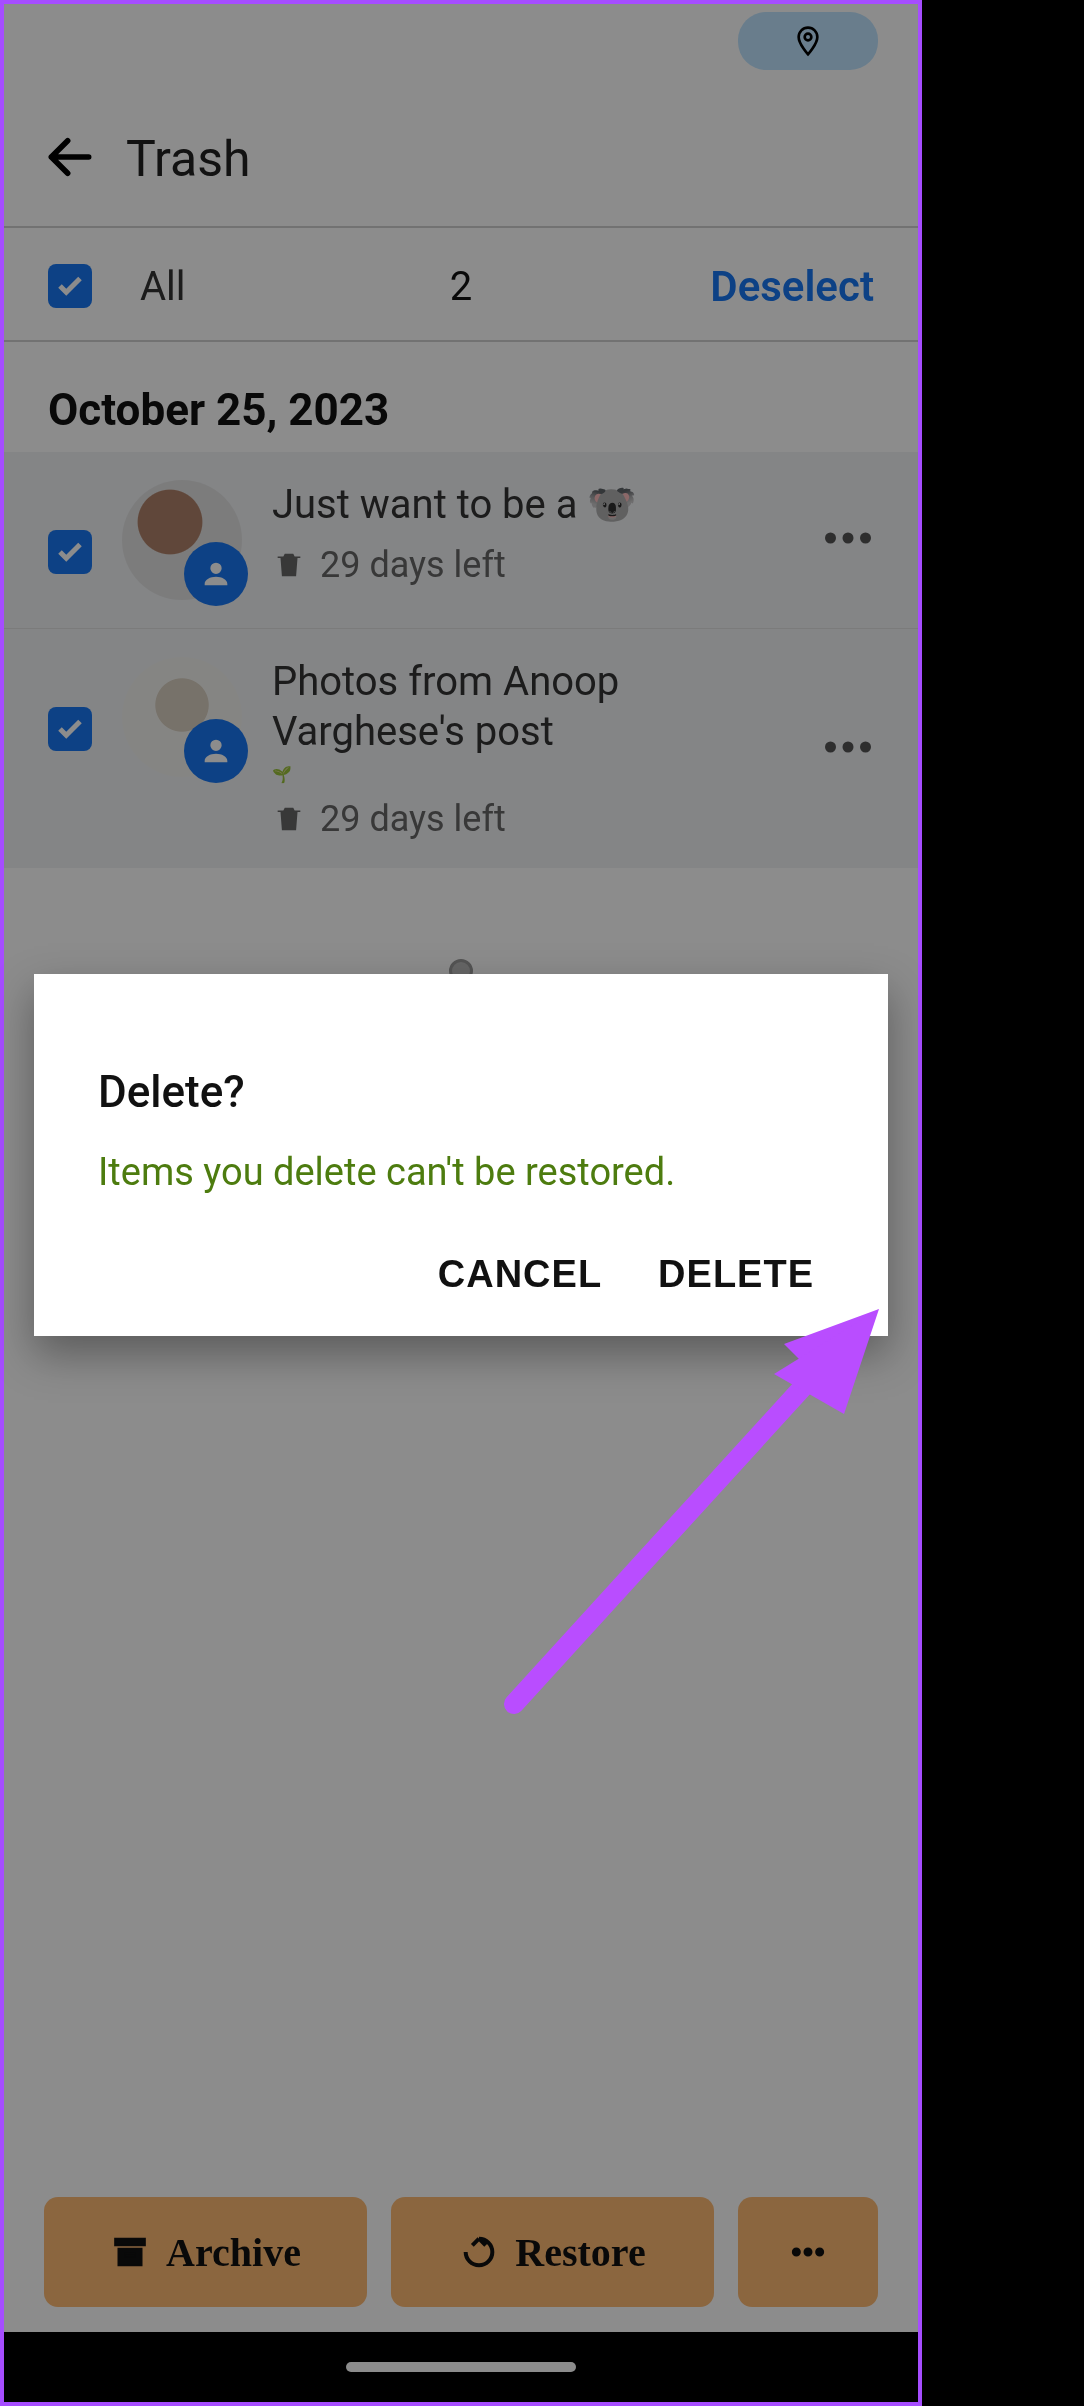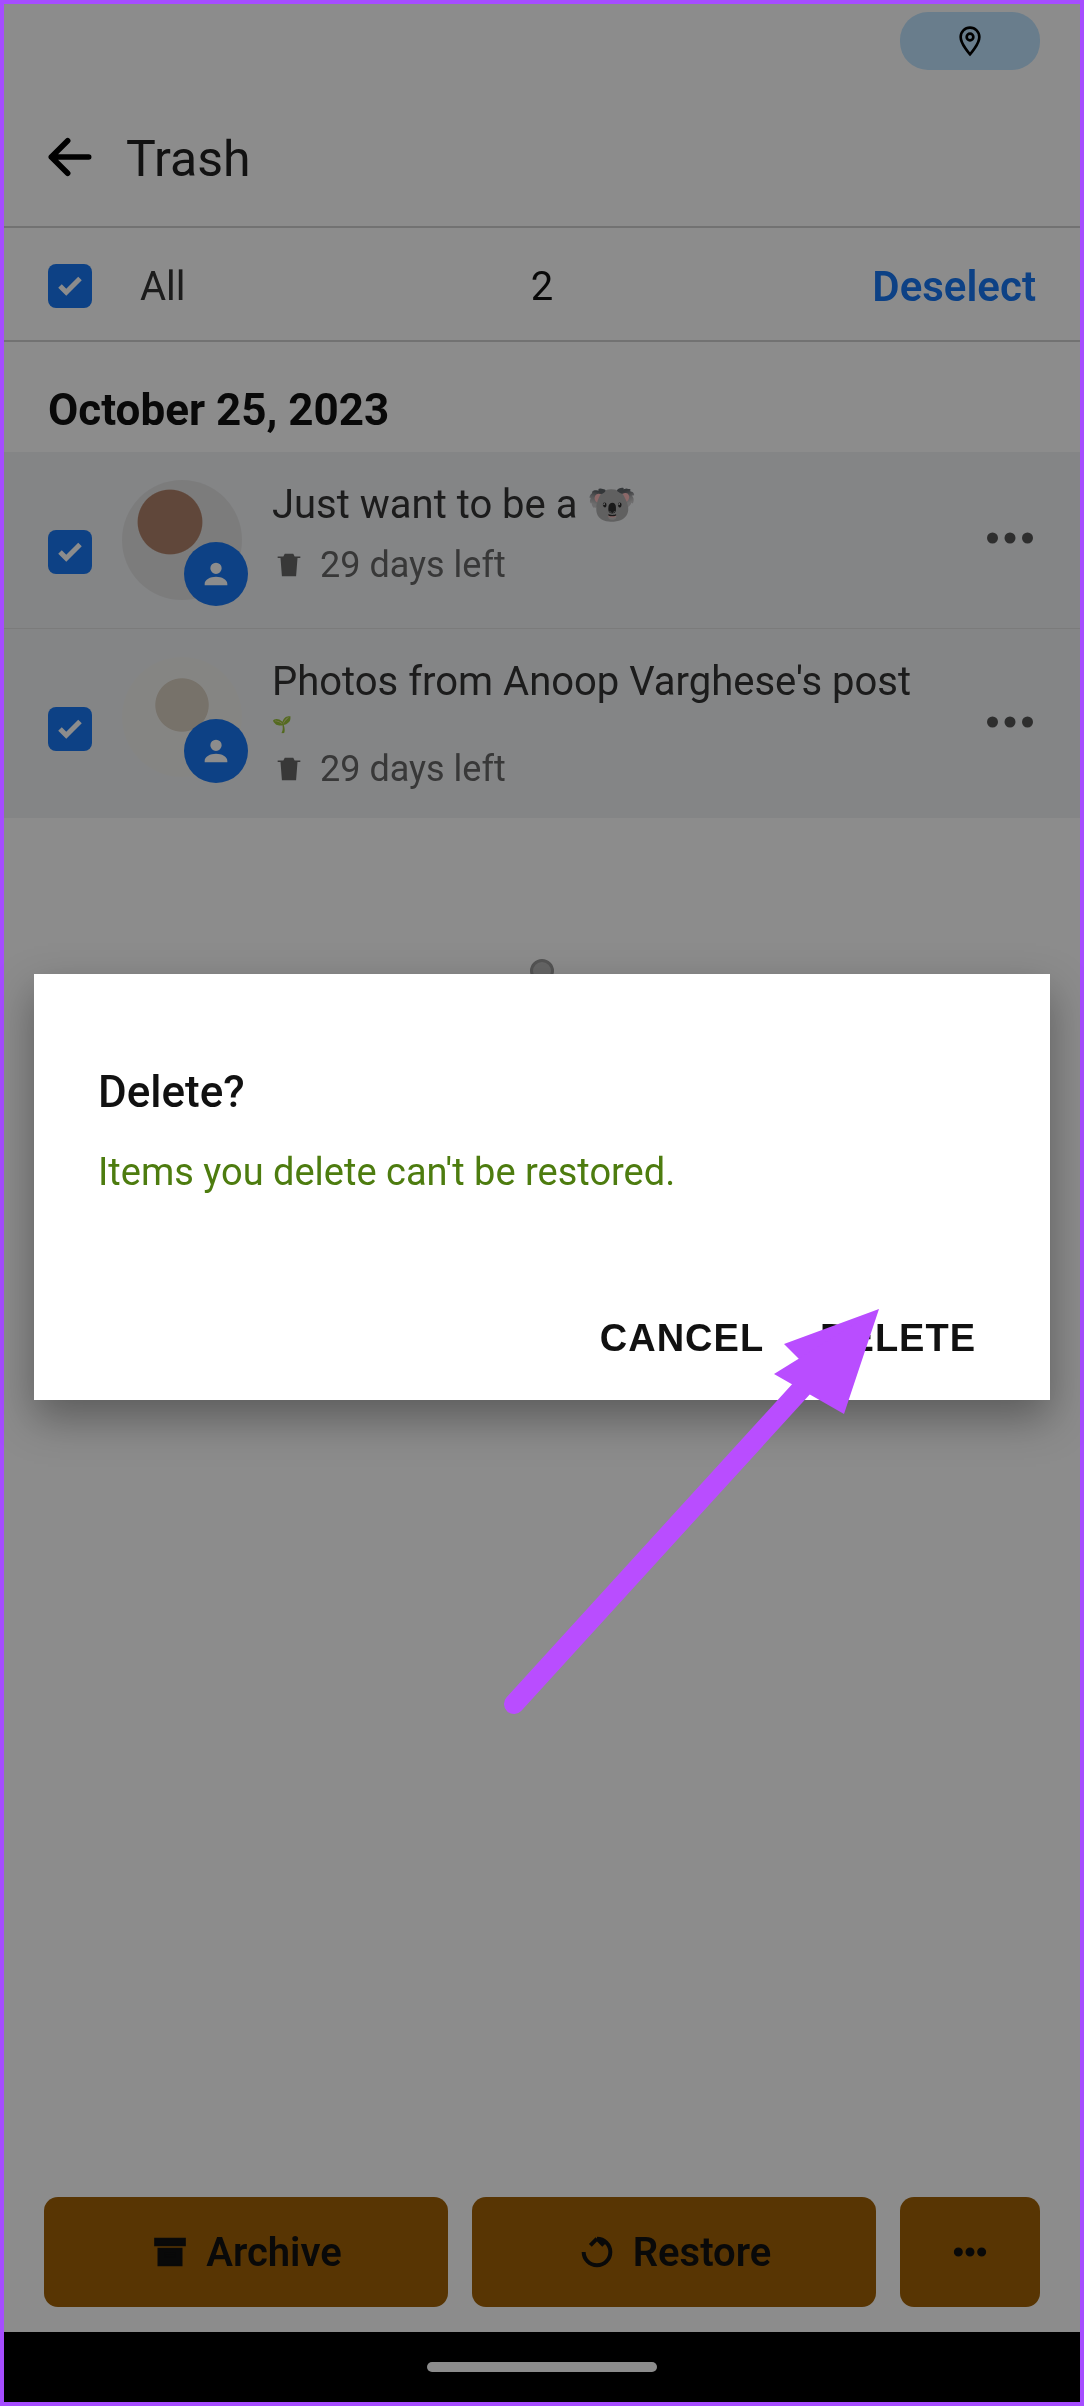--- a/index.html
+++ b/index.html
@@ -1,17 +1,17 @@
 <!DOCTYPE html>
 <html><head>
 <meta charset="utf-8">
 <style>
   * { box-sizing: border-box; margin: 0; padding: 0; }
   html, body { width: 1084px; height: 2406px; font-family: -apple-system, Roboto, "Helvetica Neue", Arial, sans-serif; background: #000; overflow: hidden; }
-  .frame { position: relative; width: 1084px; height: 2406px; border: 4px solid #a64dff; background: #fff; }
+  .frame { position: relative; width: 922px; height: 2406px; border: 4px solid #a64dff; background: #fff; }
   
   .scrim { position: absolute; inset: 0; background: rgba(0,0,0,.45); }
 
   
   .statusbar { position: absolute; top: 0; left: 0; right: 0; height: 90px; display:flex; align-items:center; padding: 0 40px; color:#fff; }
   .statusbar .time { font-size: 40px; font-weight: 500; margin-left: 40px; }
   .loc-pill { position:absolute; right: 40px; top: 8px; background:#bfe4ff; color:#000; border-radius: 28px; width: 140px; height: 58px; display:flex; align-items:center; justify-content:center; }
   .loc-pill svg { width: 32px; height: 32px; }
 
   
@@ -48,35 +48,35 @@
   .subline svg { width:34px; height:34px; fill:#666; }
   .plant { margin-top:8px; }
   .more { margin-left:auto; align-self:center; color:#555; }
   .more svg { width:60px; height:60px; fill:#555; }
 
   
   .spinner { position:absolute; top: 955px; left:50%; transform:translateX(-50%); width:24px; height:24px; border-radius:12px; background:#bbb; border:3px solid #999; }
 
   
   .bottombar { position:absolute; left:0; right:0; bottom:70px; height:160px; display:flex; align-items:center; gap:24px; padding: 0 40px; }
-  .btn { background:#a16207; border-radius:14px; height:110px; display:flex; align-items:center; justify-content:center; gap:16px; font-size:40px; font-weight:600; color:#111; }
+  .btn { background:#fdba74; border-radius:14px; height:110px; display:flex; align-items:center; justify-content:center; gap:16px; font-size:40px; font-weight:600; color:#111;font-family:Liberation Serif, serif; }
   .btn.archive { flex:1 1 0; }
   .btn.restore { flex:1 1 0;align-items:center; }
   .btn.more { flex:0 0 140px; }
   .btn svg { width:40px; height:40px; fill:#111; stroke:#111; }
 
   
   .navstrip { position:absolute; left:0; right:0; bottom:0; height:70px; background:#000; display:flex; align-items:center; justify-content:center; }
   .navstrip .handle { width:230px; height:10px; border-radius:5px; background:#fff; }
 
   
   .dialog { position:absolute; left:30px; right:30px; top:970px; background:#fff; padding: 92px 64px 40px 64px; box-shadow: 0 18px 40px rgba(0,0,0,.35); }
   .dialog h2 { font-size:44px; font-weight:500; color:#111; margin-bottom: 30px; }
   .dialog p { font-size:38px; color:#4d7c0f; line-height:1.3; }
-  .dialog .actions { display:flex; justify-content:flex-end; gap:56px; margin-top: 120px; margin-right: 10px; }
+  .dialog .actions { display:flex; justify-content:flex-end; gap:56px; margin-top: 56px; margin-right: 10px; }
   .dialog .actions button { background:none; border:none; font-size:38px; font-weight:700; color:#111; letter-spacing:1px; cursor:pointer; }
 
   
   .arrow { position:absolute; pointer-events:none; }
 </style>
 </head>
 <body>
 
 <div class="frame">
 

